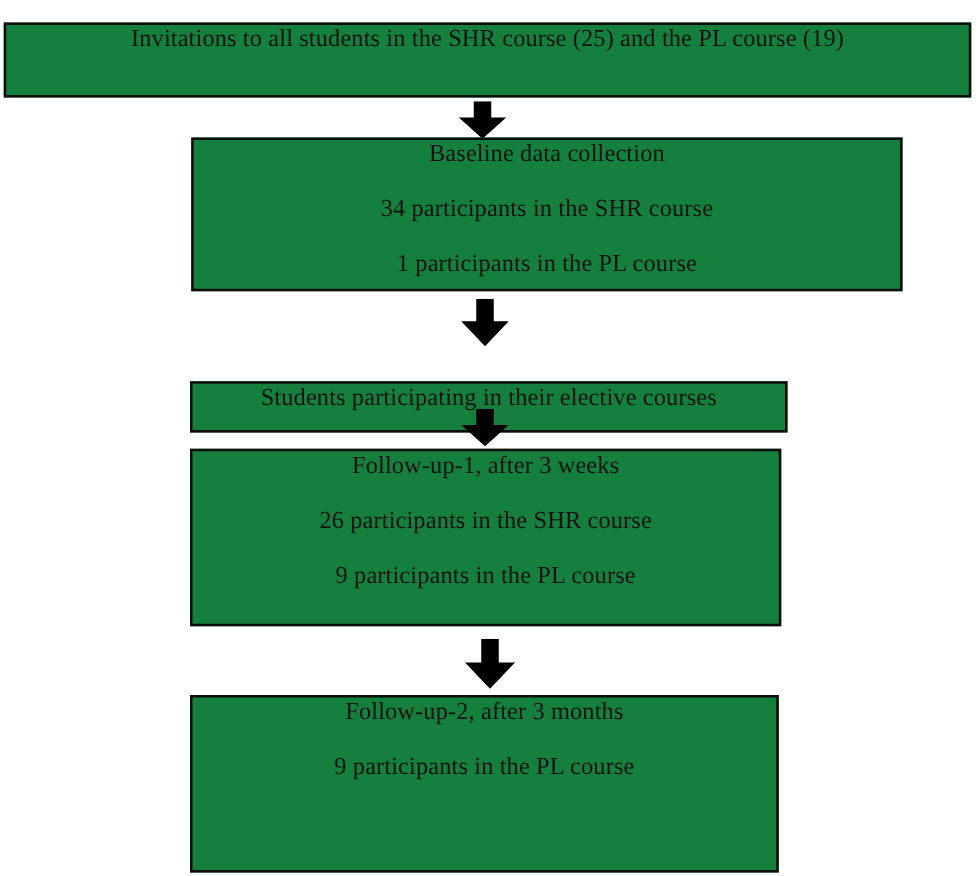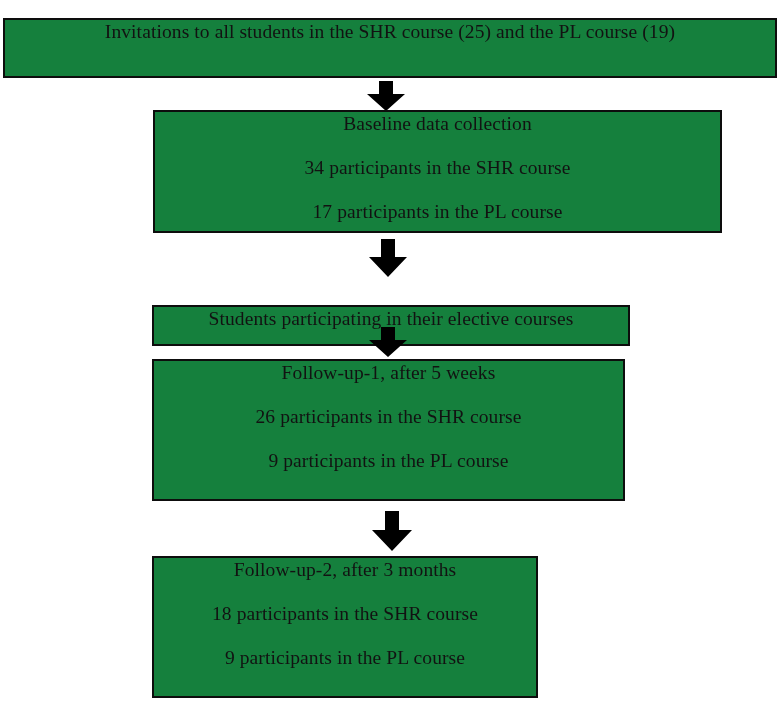--- a/index.html
+++ b/index.html
@@ -69,21 +69,21 @@
   }
   #box-followup1 {
     left: 152px;
     top: 359px;
     width: 473px;
     height: 142px;
   }
   #box-followup2 {
     left: 152px;
     top: 556px;
-    width: 386px;
+    width: 471px;
     height: 142px;
   }
 
   
   .arrow {
     position: absolute;
     width: 36px;
     height: 34px;
   }
   .arrow svg {
@@ -107,50 +107,49 @@
 
   <div class="arrow" id="arrow-1">
     <svg viewBox="0 0 38 30" preserveAspectRatio="none" aria-hidden="true">
       <polygon points="12,0 26,0 26,13 38,13 19,30 0,13 12,13" fill="#000000"></polygon>
     </svg>
   </div>
 
   <div class="box multi" id="box-baseline">
     <span class="box-line">Baseline data collection</span>
     <span class="box-line">34 participants in the SHR course</span>
-    <span class="box-line">17 participants in the PL course</span>
+    <span class="box-line">1 participants in the PL course</span>
   </div>
 
   <div class="arrow" id="arrow-2">
     <svg viewBox="0 0 38 38" preserveAspectRatio="none" aria-hidden="true">
       <polygon points="12,0 26,0 26,18 38,18 19,38 0,18 12,18" fill="#000000"></polygon>
     </svg>
   </div>
 
   <div class="box" id="box-elective">
     <span class="box-line">Students participating in their elective courses</span>
   </div>
 
   <div class="arrow" id="arrow-3">
     <svg viewBox="0 0 38 30" preserveAspectRatio="none" aria-hidden="true">
       <polygon points="12,0 26,0 26,13 38,13 19,30 0,13 12,13" fill="#000000"></polygon>
     </svg>
   </div>
 
   <div class="box multi" id="box-followup1">
-    <span class="box-line">Follow-up-1, after 5 weeks</span>
+    <span class="box-line">Follow-up-1, after 3 weeks</span>
     <span class="box-line">26 participants in the SHR course</span>
     <span class="box-line">9 participants in the PL course</span>
   </div>
 
   <div class="arrow" id="arrow-4">
     <svg viewBox="0 0 40 40" preserveAspectRatio="none" aria-hidden="true">
       <polygon points="13,0 27,0 27,19 40,19 20,40 0,19 13,19" fill="#000000"></polygon>
     </svg>
   </div>
 
   <div class="box multi" id="box-followup2">
     <span class="box-line">Follow-up-2, after 3 months</span>
-    <span class="box-line">18 participants in the SHR course</span>
     <span class="box-line">9 participants in the PL course</span>
   </div>
 
 </div>
 
 </body></html>

